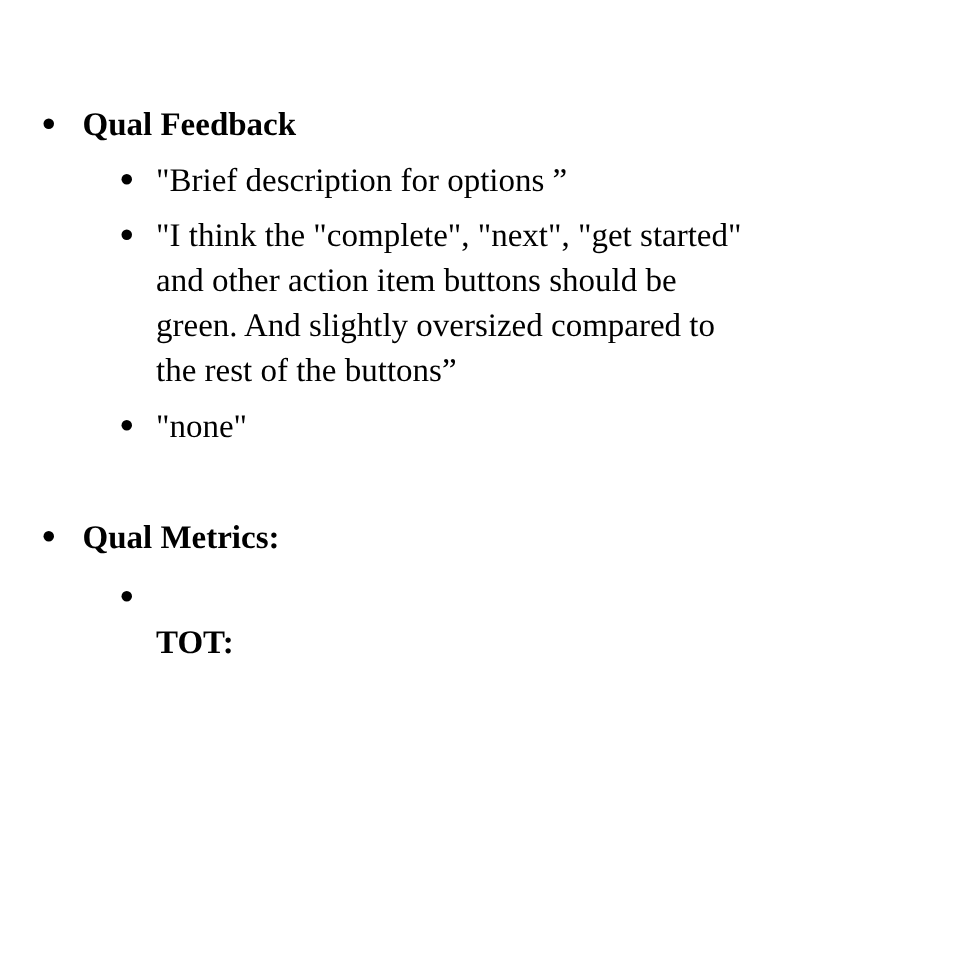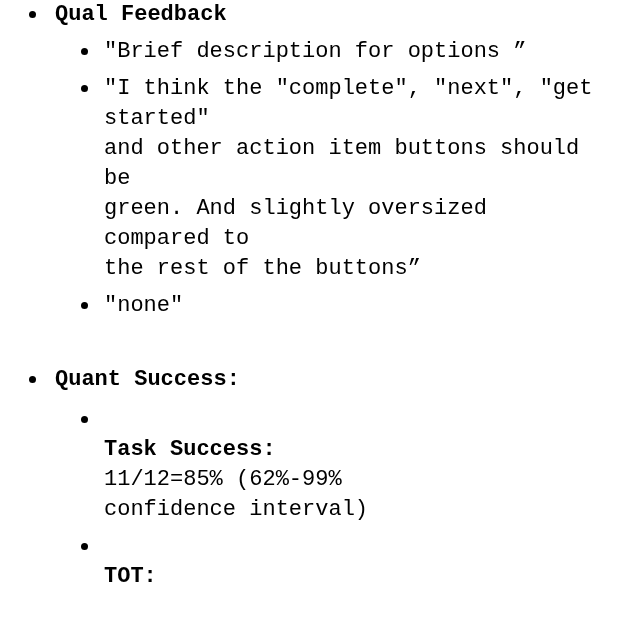--- a/index.html
+++ b/index.html
@@ -5,23 +5,24 @@
   html, body {
     margin: 0;
     padding: 0;
     background: #ffffff;
   }
   .slide {
     position: relative;
     width: 640px;
     height: 640px;
     box-sizing: border-box;
+    padding-top: 68px;
     background: #ffffff;
     color: #000000;
-    font-family: Liberation Mono, monospace;
+    font-family: Liberation Serif, serif;
     overflow: hidden;
   }
   .row {
     display: flex;
     align-items: flex-start;
     margin-bottom: 7px;
   }
   .l1 { padding-left: 29px; }
   .l2 { padding-left: 81px; }
   .dot {
@@ -70,31 +71,23 @@
 
     <div class="row l2">
       <span class="dot d2"></span>
       <div class="txt">"none"</div>
     </div>
   </div>
 
   <div class="sec sec-quant">
     <div class="row l1 heading">
       <span class="dot d1"></span>
-      <div class="txt bold">Quant Success:</div>
+      <div class="txt bold">Qual Metrics:</div>
     </div>
 
-    <div class="row l2">
-      <span class="dot d2"></span>
-      <div class="txt">
-        <span class="bold">Task Success:</span>
-        <span>11/12=85% (62%-99%
-confidence interval)</span>
-      </div>
-    </div>
 
 
     <div class="row l2">
       <span class="dot d2"></span>
       <div class="txt">
         <span class="bold">TOT:</span>
         
       </div>
     </div>
 

